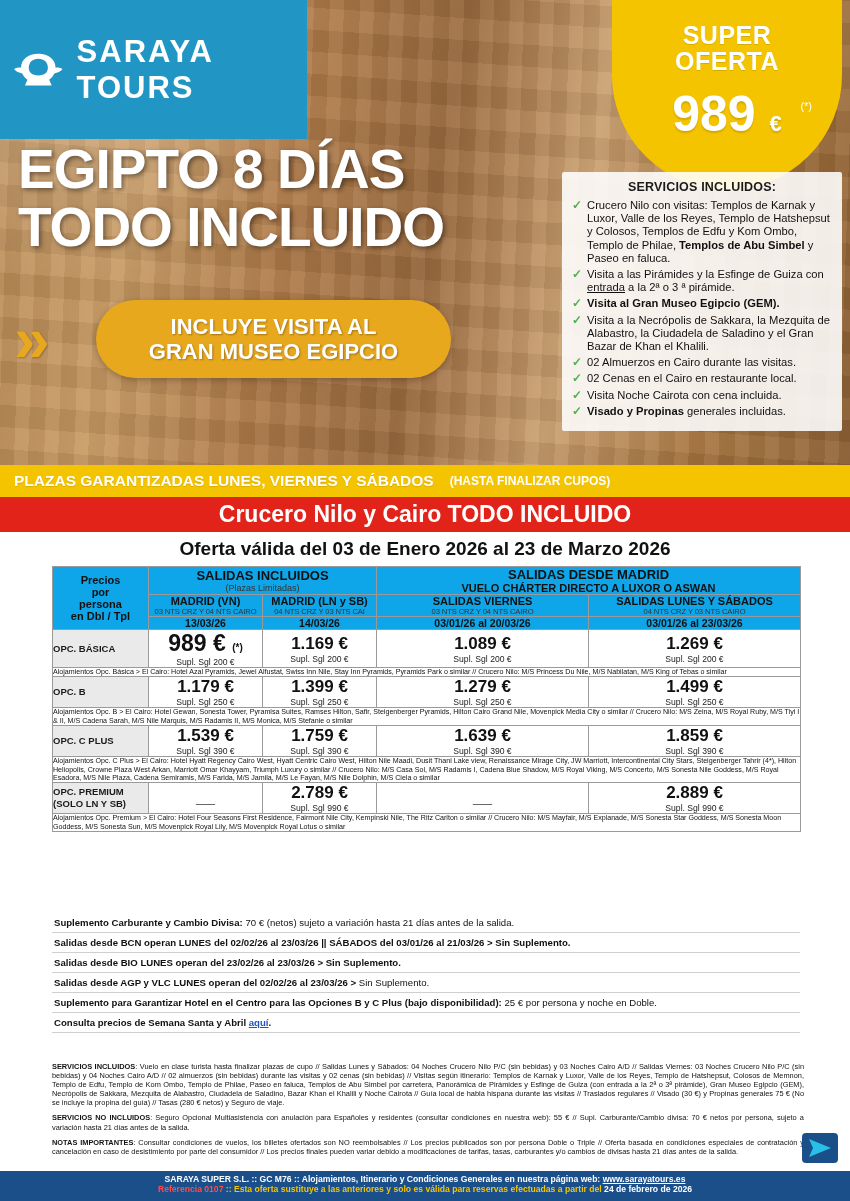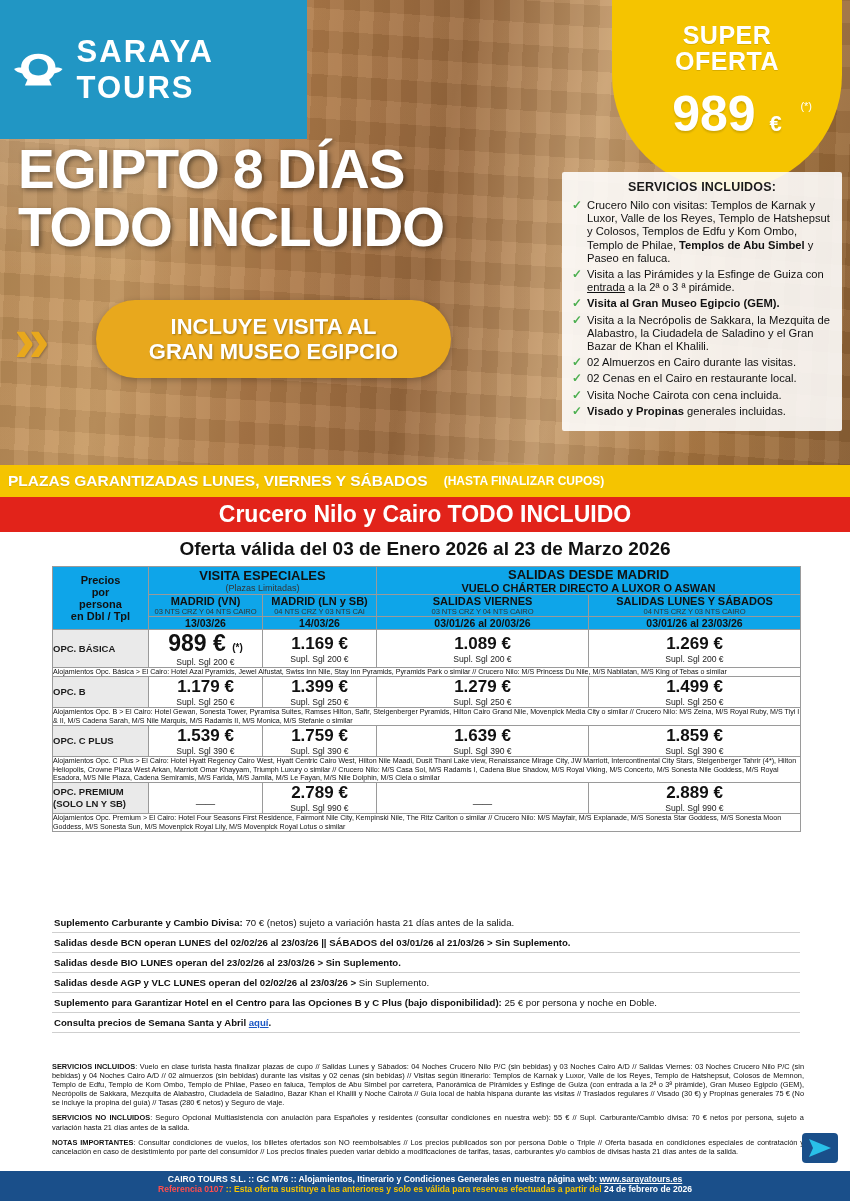--- a/index.html
+++ b/index.html
@@ -101,21 +101,21 @@
   }
   .svc-item { display:flex; gap:5px; margin-bottom:3px; }
   .svc-check { color:#4caf50; font-size:12px; font-weight:bold; line-height:13px; flex:0 0 auto; }
   .svc-text { font-size:11.2px; line-height:13.2px; color:#111; }
   .svc-text b { font-weight:bold; }
   .svc-text u { text-decoration:underline; }
 
   
   .strip-yellow {
     position:absolute; left:0; top:465px; width:850px; height:32px;
-    background:#f5c400; display:flex; align-items:center; padding-left:8px; z-index:7;
+    background:#f5c400; display:flex; align-items:center; padding-left:14px; z-index:7;
   }
   .strip-yellow .a { font-weight:bold; font-size:15.5px; color:#ffffff; text-shadow:0 1px 1px rgba(0,0,0,.12); }
   .strip-yellow .b { font-weight:bold; font-size:12px; color:#ffffff; margin-left:16px; }
 
   .strip-red {
     position:absolute; left:0; top:497px; width:850px; height:35px;
     background:#e2231a; display:flex; align-items:center; justify-content:center; z-index:7;
   }
   .strip-red span { color:#ffffff; font-weight:bold; font-size:23px; }
 
@@ -282,21 +282,21 @@
       </colgroup>
       <thead>
         <tr>
           <td class="hdr-cell" rowspan="3">
             <div class="mid">Precios</div>
             <div class="mid">por</div>
             <div class="mid">persona</div>
             <div class="mid">en Dbl / Tpl</div>
           </td>
           <td class="hdr-cell" colspan="2">
-            <div class="big">VISITA ESPECIALES</div>
+            <div class="big">SALIDAS INCLUIDOS</div>
             <div class="small">(Plazas Limitadas)</div>
           </td>
           <td class="hdr-cell" colspan="2">
             <div class="big">SALIDAS DESDE MADRID</div>
             <div class="mid">VUELO CHÁRTER DIRECTO A LUXOR O ASWAN</div>
           </td>
         </tr>
         <tr id="col-title-row">
             <td class="hdr-cell">
               <div class="mid">MADRID (VN)</div>
@@ -437,20 +437,20 @@
     </div>
 
   <div class="fab">
     <svg width="24" height="20" viewBox="0 0 24 20">
       <path d="M1 19 L23 10 L1 1 L5 10 Z" fill="#29c0e8"></path>
     </svg>
   </div>
 
   <div class="footer">
     <div class="l1">
-      <span>CAIRO TOURS S.L. :: GC M76 :: Alojamientos, Itinerario y Condiciones Generales en nuestra página web: </span><a href="#">www.sarayatours.es</a>
+      <span>SARAYA SUPER S.L. :: GC M76 :: Alojamientos, Itinerario y Condiciones Generales en nuestra página web: </span><a href="#">www.sarayatours.es</a>
     </div>
     <div class="l2">
       <span class="red">Referencia 0107</span><span> :: Esta oferta sustituye a las anteriores y solo es válida para reservas efectuadas a partir del </span><span class="wht">24 de febrero de 2026</span>
     </div>
   </div>
 
 </div>
 
 </body></html>

